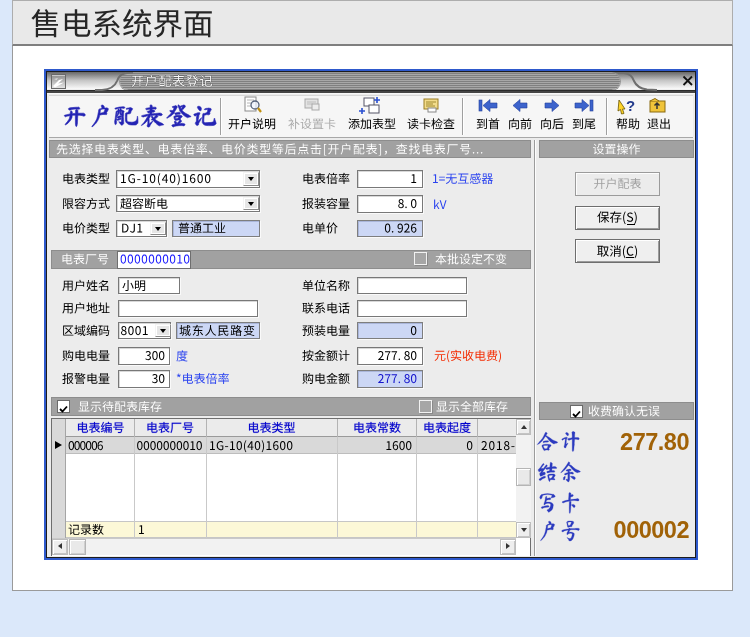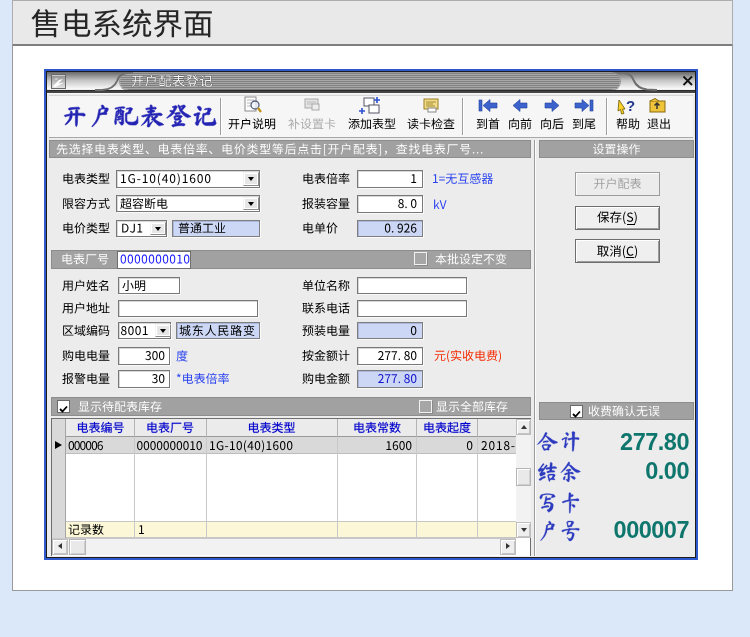--- a/index.html
+++ b/index.html
@@ -48,21 +48,21 @@
 .gcolh{position:absolute;width:1px;background:#b3b3b3}
 
 #vs{left:516px;top:419px;width:15px;height:119px;background:#f2f2f2}
 #hs{left:52px;top:538px;width:464px;height:17px;background:#f2f2f2;border-top:1px solid #c9c9c9}
 .sbtn{position:absolute;width:15px;height:16px;background:#eee;border:1px solid #bdbdbd;box-shadow:inset 1px 1px 0 #fff,inset -1px -1px 0 #c4c4c4}
 .thumb{position:absolute;background:#e9e9e9;border:1px solid #b5b5b5;box-shadow:inset 1px 1px 0 #fff,inset -1px -1px 0 #cfcfcf}
 .tri{position:absolute;width:0;height:0}
 
 #rptop{left:539px;top:402px;width:155px;height:18px;background:#a1a1a1;border:1px solid #8d8d8d}
 
-.num{position:absolute;font-family:"Liberation Sans",sans-serif;font-weight:bold;font-size:23.5px;color:#0f766e;text-align:right;width:120px;letter-spacing:-0.5px}
+.num{position:absolute;font-family:"Liberation Sans",sans-serif;font-weight:bold;font-size:23.5px;color:#a16207;text-align:right;width:120px;letter-spacing:-0.5px}
 </style></head>
 <body>
 <div id="page">
   <div class="abs" id="card"></div>
   <div class="abs" id="strip"></div>
   <div class="abs" id="win"></div>
   <div class="abs" id="winin"></div>
   <div class="abs" id="tbar"></div>
   <div class="abs" id="pill"></div>
 
@@ -206,22 +206,21 @@
   <div class="btn" style="top:239px"></div>
   <div class="abs" style="left:627px;top:223.5px;width:8px;height:1px;background:#000"></div>
   <div class="abs" style="left:626px;top:256.5px;width:8px;height:1px;background:#000"></div>
 
   <div class="abs" id="rptop"></div>
   <div class="cbw" style="left:570px;top:405px"><svg width="11" height="11" viewBox="0 0 11 11">
         <path d="M2 5 L4.5 7.5 L9 2.5" stroke="#000" stroke-width="1.8" fill="none"></path>
       </svg></div>
 
   <div class="num" style="left:569px;top:429px">277.80</div>
-  <div class="num" style="left:569px;top:458px">0.00</div>
-  <div class="num" style="left:569px;top:517px">000007</div>
+  <div class="num" style="left:569px;top:517px">000002</div>
 
   <svg id="txt" width="750" height="637" viewBox="0 0 750 637" style="position:absolute;left:0;top:0;z-index:50;pointer-events:none">
       <defs>
         <path id="g0" d="M88 0H490V76H343V733H273C233 710 186 693 121 681V623H252V76H88Z"></path>
         <path id="g1" d="M389 -13C487 -13 568 23 615 72V380H374V303H530V111C501 84 450 68 398 68C241 68 153 184 153 369C153 552 249 665 397 665C470 665 518 634 555 596L605 656C563 700 496 746 394 746C200 746 58 603 58 366C58 128 196 -13 389 -13Z"></path>
         <path id="g2" d="M46 245H302V315H46Z"></path>
         <path id="g3" d="M278 -13C417 -13 506 113 506 369C506 623 417 746 278 746C138 746 50 623 50 369C50 113 138 -13 278 -13ZM278 61C195 61 138 154 138 369C138 583 195 674 278 674C361 674 418 583 418 369C418 154 361 61 278 61Z"></path>
         <path id="g4" d="M239 -196 295 -171C209 -29 168 141 168 311C168 480 209 649 295 792L239 818C147 668 92 507 92 311C92 114 147 -47 239 -196Z"></path>
         <path id="g5" d="M340 0H426V202H524V275H426V733H325L20 262V202H340ZM340 275H115L282 525C303 561 323 598 341 633H345C343 596 340 536 340 500Z"></path>
         <path id="g6" d="M99 -196C191 -47 246 114 246 311C246 507 191 668 99 818L42 792C128 649 171 480 171 311C171 141 128 -29 42 -171Z"></path>

